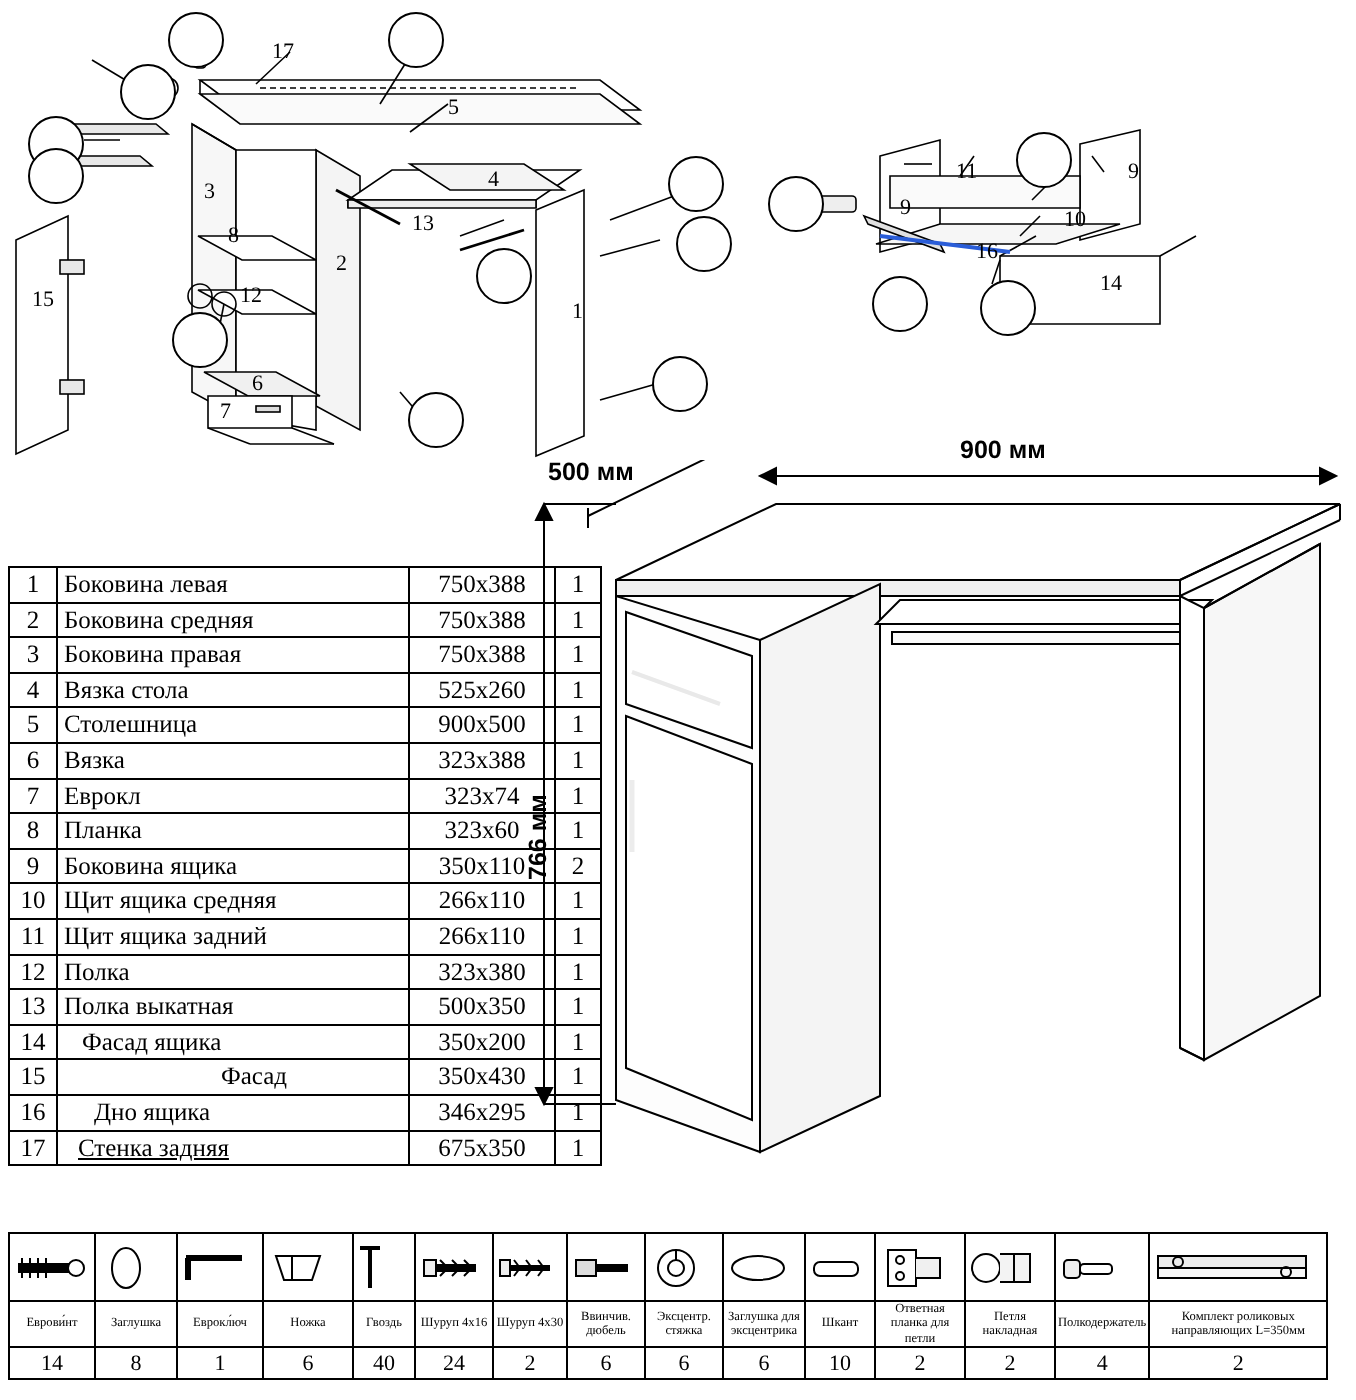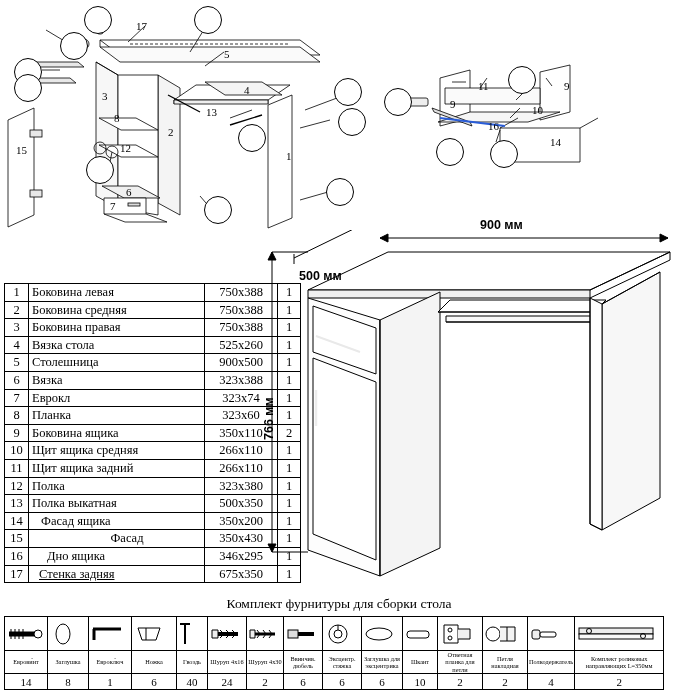--- a/index.html
+++ b/index.html
@@ -331,26 +331,25 @@
         <polygon points="418,8 410,4 410,12" fill="#000"></polygon>
 
         <line x1="22" y1="22" x2="22" y2="322"></line>
         <polygon points="22,22 18,30 26,30" fill="#000"></polygon>
         <polygon points="22,322 18,314 26,314" fill="#000"></polygon>
         <line x1="22" y1="22" x2="58" y2="22" stroke-dasharray="0"></line>
         <line x1="22" y1="322" x2="58" y2="322"></line>
       </g>
     </svg>
 
-    <div class="dimlabel" style="left:49px;top:-1px;margin-top:40px;">500 мм</div>
+    <div class="dimlabel" style="left:24px;top:-1px;">500 мм</div>
     <div class="dimlabel" style="left:230px;top:-12px;">900 мм</div>
     <div class="dimlabel vert" style="left:12px;top:210px;">766 мм</div>
   </div>
 
-  <div class="fitTitle">Комплект фурнитуры для сборки стола</div>
 
   <table class="fittings">
     <tbody>
         <tr class="icons">
       <td style="width:42px">
         <svg width="38" height="22">
               <g stroke="#000" fill="none">
                 <line x1="4" y1="11" x2="30" y2="11" stroke-width="5"></line>
                 <line x1="6" y1="6" x2="6" y2="16"></line>
                 <line x1="10" y1="6" x2="10" y2="16"></line>

